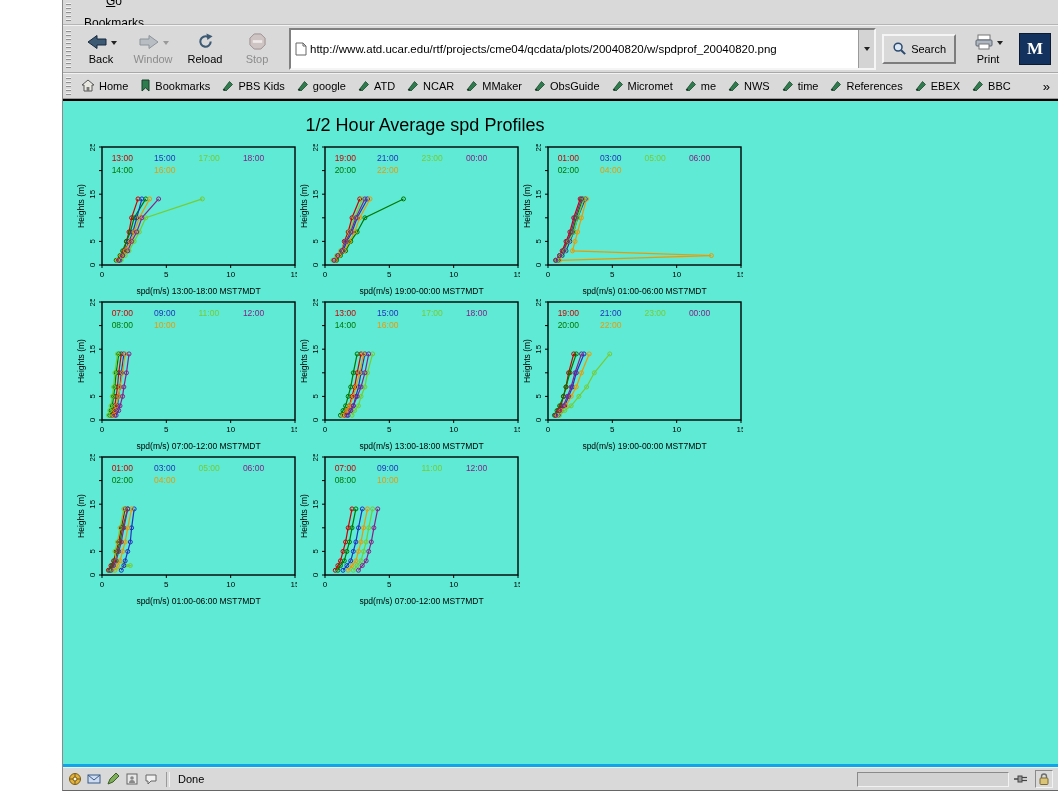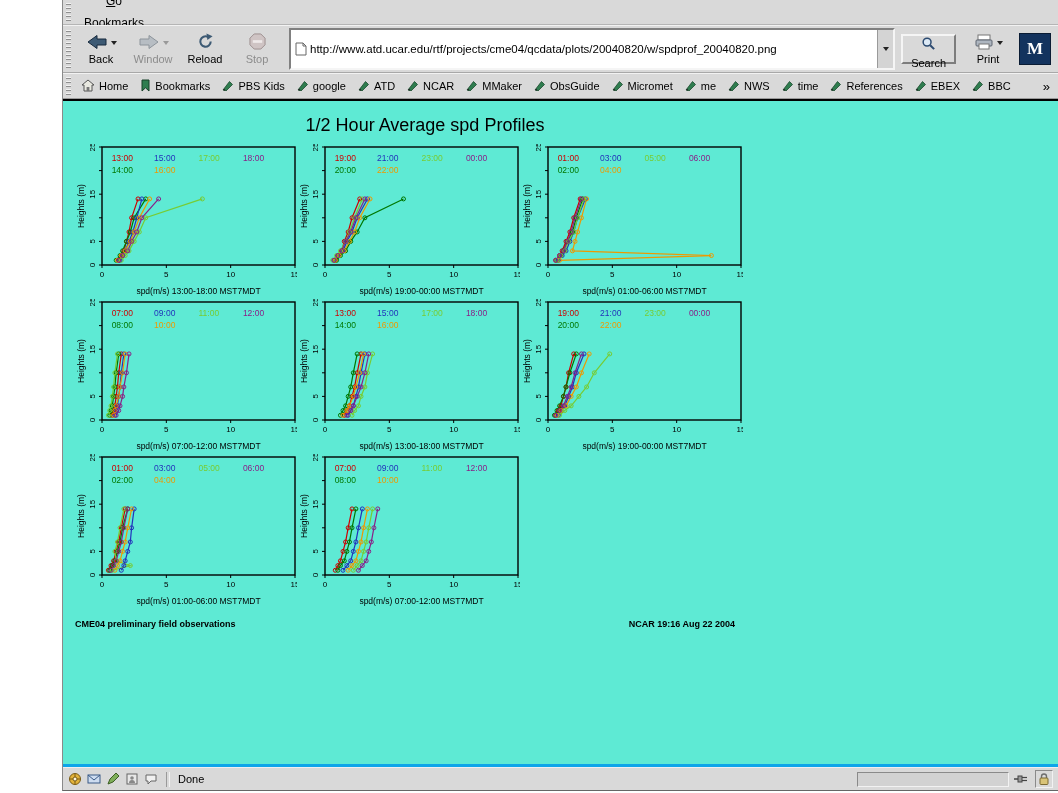--- a/index.html
+++ b/index.html
@@ -27,21 +27,21 @@
          border-top:4px solid #222;display:inline-block;}
   .disabled .caret{border-top-color:#999;}
   .urlbox{flex:1;height:42px;background:#fff;margin:0 6px;display:flex;align-items:center;
           border:2px solid;border-color:#808080 #f5f5f5 #f5f5f5 #808080;box-sizing:border-box;}
   .url-ic{margin:0 3px 0 4px;display:flex;}
   .url-input{flex:1;border:none;outline:none;font-size:11.5px;background:transparent;
              font-family:"Liberation Sans",sans-serif;padding:0;}
   .url-drop{width:15px;align-self:stretch;background:#d4d4d4;border-left:1px solid #9a9a9a;
             display:flex;align-items:center;justify-content:center;}
   .searchbtn{display:flex;align-items:center;gap:4px;font-size:11px;height:26px;padding:0 8px;
-             background:#d9d9d9;border:2px solid;border-color:#f5f5f5 #7d7d7d #7d7d7d #f5f5f5;margin-right:6px;flex-direction:column;}
+             background:#d9d9d9;border:2px solid;border-color:#f5f5f5 #7d7d7d #7d7d7d #f5f5f5;margin-right:6px;}
   .throbber{width:30px;height:30px;background:#13335e;border:1px solid #0a1c34;color:#fff;
             display:flex;align-items:center;justify-content:center;margin:0 3px 0 5px;
             font-family:"Liberation Serif",serif;font-weight:bold;font-size:17px;}
   .bmbar{height:24px;display:flex;align-items:center;background:#d9d9d9;
          border-top:1px solid #f2f2f2;border-bottom:1px solid #9a9a9a;}
   .bm-items{display:flex;align-items:center;overflow:hidden;flex:1;}
   .bm-item{display:flex;align-items:center;gap:4px;padding:2px 6px;font-size:11px;white-space:nowrap;}
   .bm-overflow{margin-left:auto;padding:0 8px;font-size:13px;}
   
   .content{flex:1;background:#5eead4;border-top:2px solid #000;border-bottom:3px solid #0ea5e9;
@@ -903,24 +903,20 @@
               <circle cx="60.45333333333333" cy="116.28" r="2" fill="none" stroke="#882288" stroke-width="1"></circle>
               <circle cx="64.31333333333333" cy="111.56" r="2" fill="none" stroke="#882288" stroke-width="1"></circle>
               <circle cx="68.17333333333335" cy="106.84" r="2" fill="none" stroke="#882288" stroke-width="1"></circle>
               <circle cx="70.74666666666667" cy="97.4" r="2" fill="none" stroke="#882288" stroke-width="1"></circle>
               <circle cx="73.32" cy="87.96" r="2" fill="none" stroke="#882288" stroke-width="1"></circle>
               <circle cx="75.89333333333332" cy="73.8" r="2" fill="none" stroke="#882288" stroke-width="1"></circle>
               <circle cx="79.75333333333333" cy="54.91999999999999" r="2" fill="none" stroke="#882288" stroke-width="1"></circle>
             </svg>
           </div>
       </div>
-      <div class="fig-footer">
-        <span>CME04 preliminary field observations</span>
-        <span>NCAR 19:16 Aug 22 2004</span>
-      </div>
     </div>
   </div>
 
   <div class="statusbar">
     <span class="st-ic">
         <svg width="14" height="14" viewBox="0 0 14 14">
           <circle cx="7" cy="7" r="5.5" fill="#e2b23a" stroke="#7a5c14"></circle>
           <line x1="7" y1="1.5" x2="7" y2="12.5" stroke="#7a5c14"></line>
           <line x1="1.5" y1="7" x2="12.5" y2="7" stroke="#7a5c14"></line>
           <circle cx="7" cy="7" r="2" fill="#fff8e0" stroke="#7a5c14"></circle>

